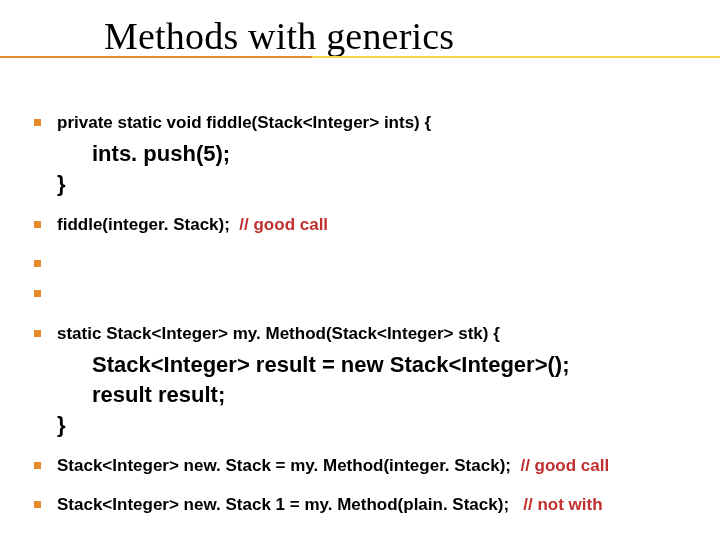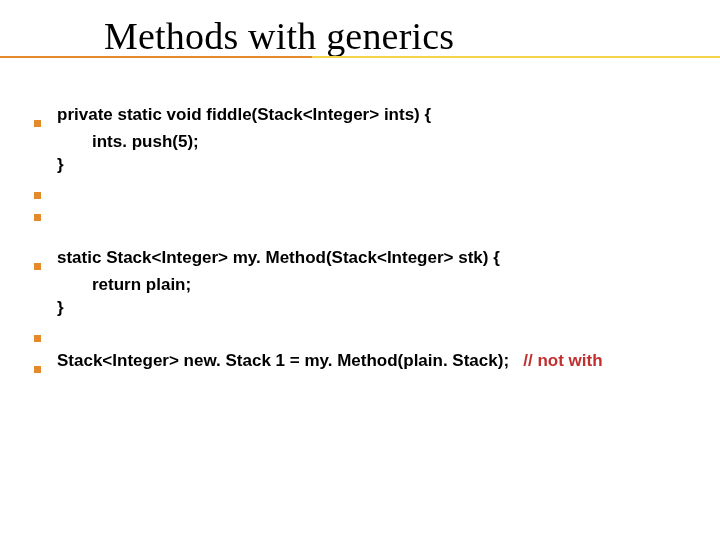--- a/index.html
+++ b/index.html
@@ -44,41 +44,41 @@
     position: absolute;
     left: 34px;
     top: 96px;
     width: 660px;
   }
   .group {
     margin-bottom: 26px;
   }
   .item {
     display: flex;
-    align-items: flex-end;
-    margin: 8px 0 4px 0;
+    align-items: flex-start;
+    margin: 16px 0 4px 0;
   }
   .bullet {
     width: 7px;
     height: 7px;
     background: #e48a2a;
     margin-top: 7px;
     margin-right: 16px;
     flex: 0 0 auto;
   }
   .line {
     font-size: 17px;
     font-weight: bold;
     color: #000;
     line-height: 1.35;
     white-space: pre;
   }
   .sub {
     margin-left: 58px;
-    font-size: 17px;
+    font-size: 22px;
     font-weight: bold;
     color: #000;
     line-height: 1.35;
     white-space: pre;
   }
   .comment { color: #c03030; }
 </style>
 </head>
 <body>
 <div class="slide">
@@ -95,42 +95,48 @@
 
     <div class="group">
 
       <div class="item">
         <div class="bullet"></div>
         <div class="line">private static void fiddle(Stack&lt;Integer&gt; ints) {</div>
       </div>
       <div class="sub">ints. push(5);</div>
       <div class="sub" style="margin-left:23px">}</div>
 
+      <div class="item">
+        <div class="bullet"></div>
+        <div class="line"><span>fiddle(integer. Stack);  </span><span class="comment">// good call</span></div>
+      </div>
 
       <div class="item">
         <div class="bullet"></div>
       </div>
 
       <div class="item">
         <div class="bullet"></div>
       </div>
 
     </div>
 
     <div class="group">
 
       <div class="item">
         <div class="bullet"></div>
         <div class="line">static Stack&lt;Integer&gt; my. Method(Stack&lt;Integer&gt; stk) {</div>
       </div>
-      <div class="sub">return plain;</div>
+      <div class="sub">Stack&lt;Integer&gt; result = new Stack&lt;Integer&gt;();</div>
+      <div class="sub">result result;</div>
       <div class="sub" style="margin-left:23px">}</div>
 
       <div class="item">
         <div class="bullet"></div>
+        <div class="line"><span>Stack&lt;Integer&gt; new. Stack = my. Method(integer. Stack);  </span><span class="comment">// good call</span></div>
       </div>
 
       <div class="item">
         <div class="bullet"></div>
         <div class="line"><span>Stack&lt;Integer&gt; new. Stack 1 = my. Method(plain. Stack);   </span><span class="comment">// not with</span></div>
       </div>
 
     </div>
 
   </div>

